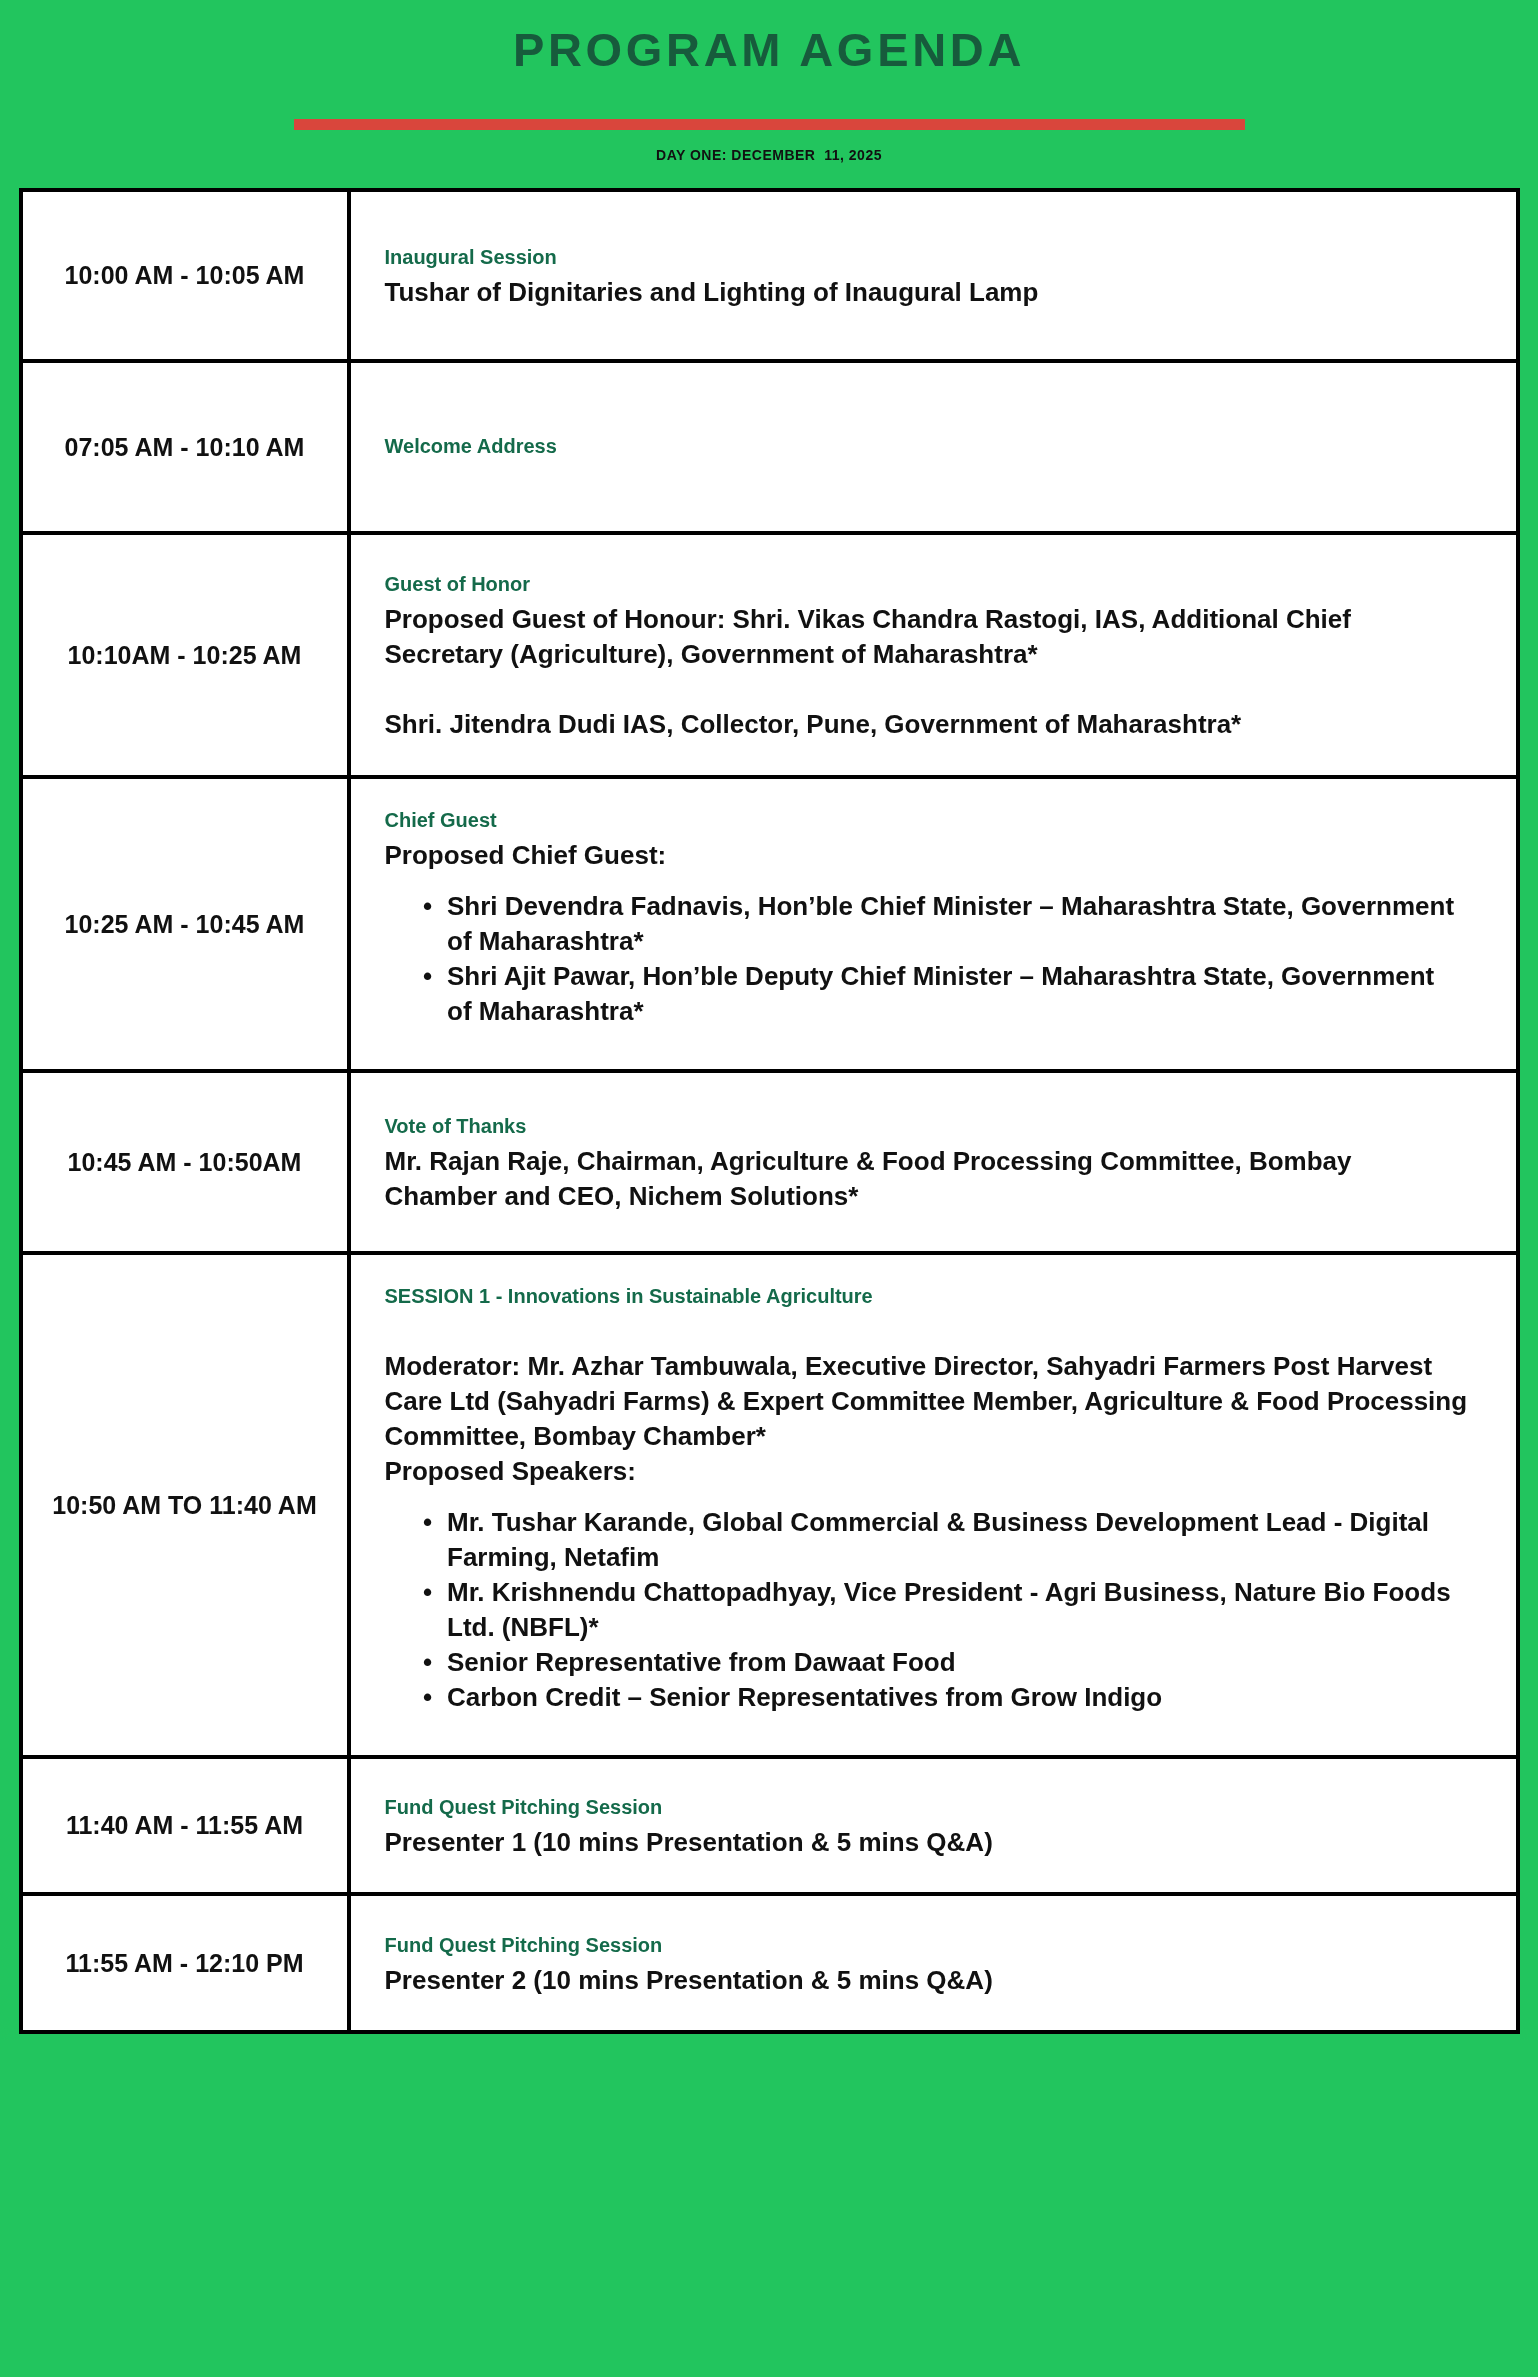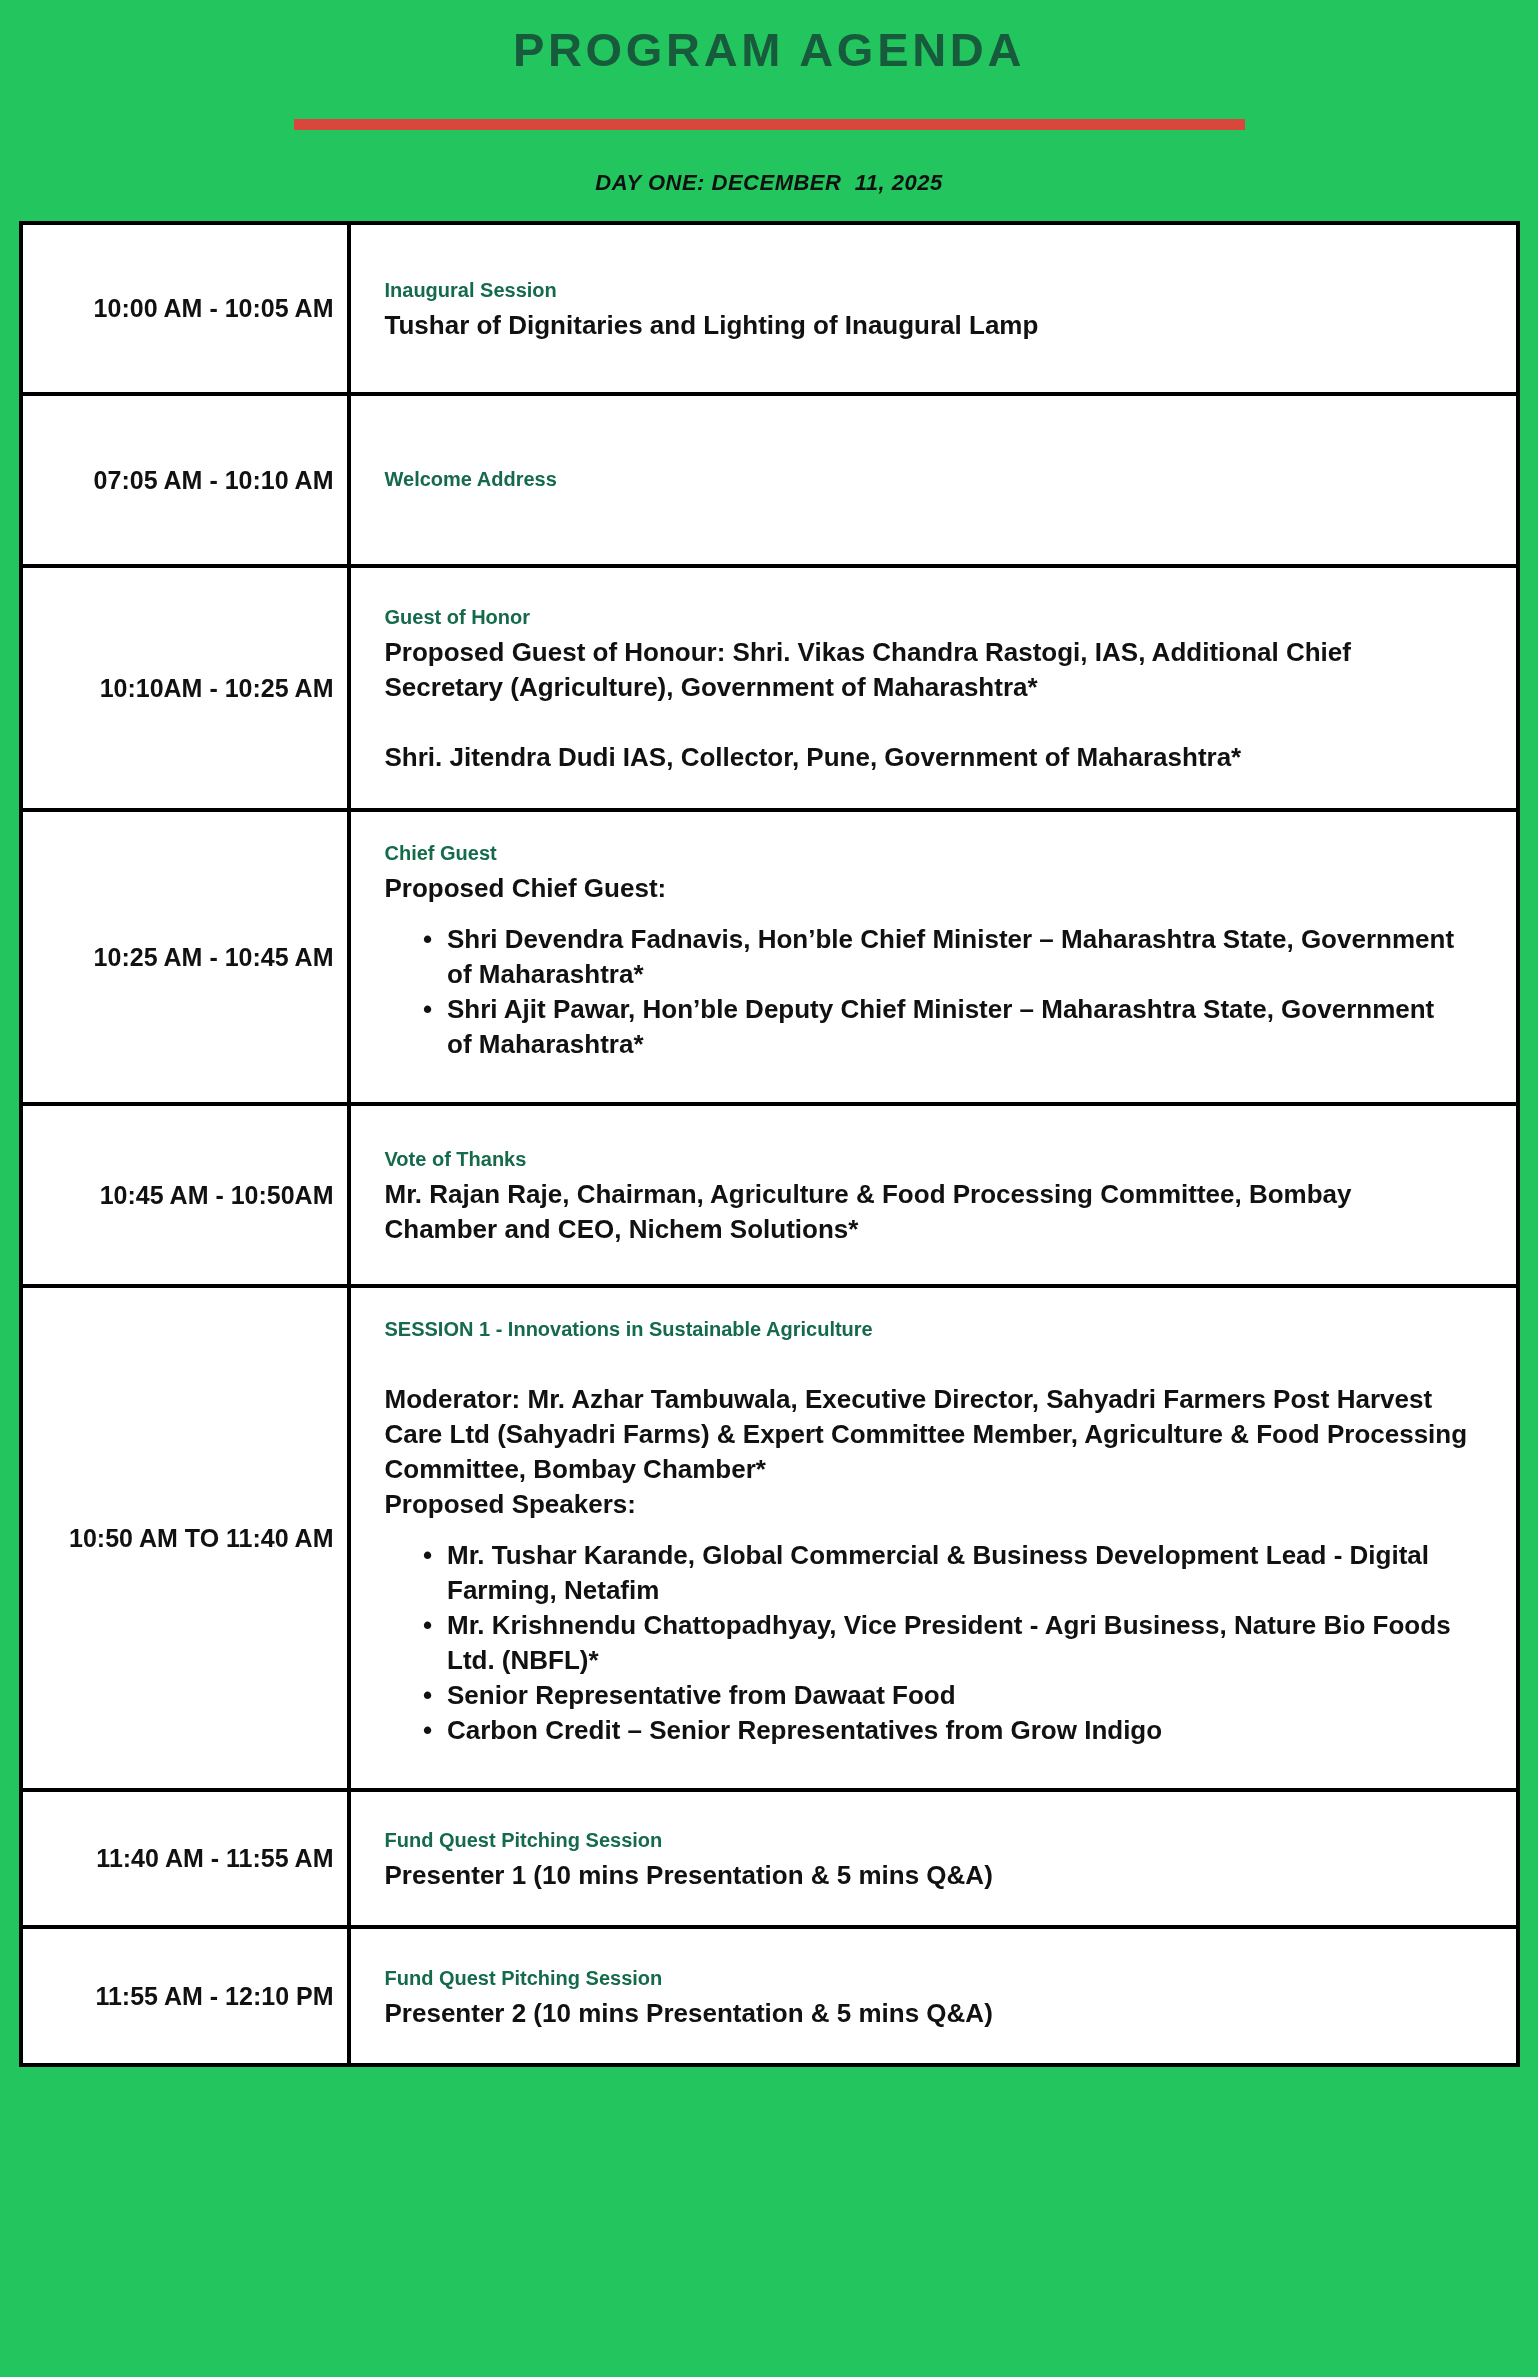--- a/index.html
+++ b/index.html
@@ -20,32 +20,32 @@
   .header{text-align:center;padding-top:24px;}
   .title{
     font-size:47px;font-weight:800;letter-spacing:3.7px;
     color:var(--green-dark);line-height:1.1;
   }
   .divider{
     width:951px;height:11.2px;background:var(--red);
     margin:43px auto 0 auto;
   }
   .subtitle{
-    margin-top:40px;font-size:22px;font-weight:700;color:var(--ink);
-    white-space:pre-wrap;letter-spacing:0.5px;font-style:italic;
+    margin-top:17px;font-size:14px;font-weight:700;color:var(--ink);
+    white-space:pre-wrap;letter-spacing:0.5px;
   }
   table.agenda{
     border-collapse:collapse;
     margin:25px auto 0 auto;
     width:1501px;
     table-layout:fixed;
   }
   td{border:4.7px solid var(--line);vertical-align:middle;background:#fff;}
   td.time{
-    text-align:right;
+    text-align:center;
     font-size:25px;font-weight:700;color:var(--ink);
     padding:0 13px;line-height:34px;margin-left:28px;
   }
   td.content{
     padding:24px 45px 24px 34px;
     font-size:26px;font-weight:700;color:var(--ink);
     line-height:35px;
   }
   .session-title{
     color:var(--green);font-size:20px;font-weight:700;line-height:35px;

